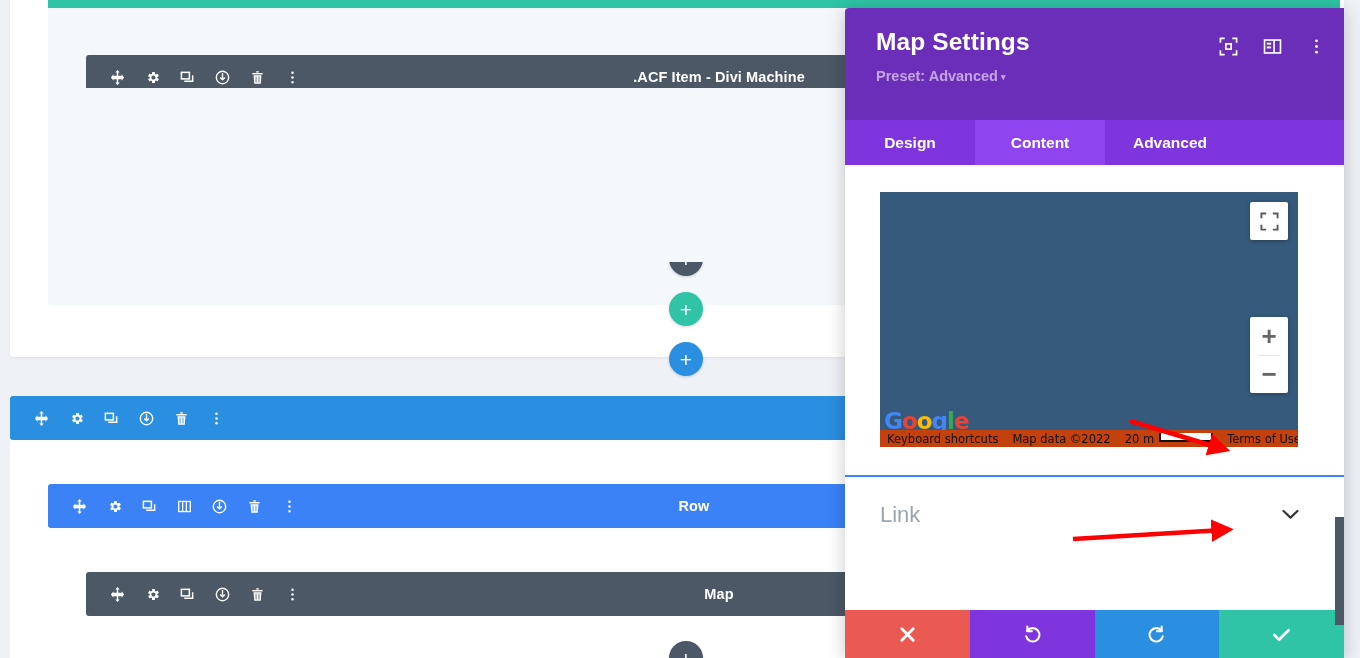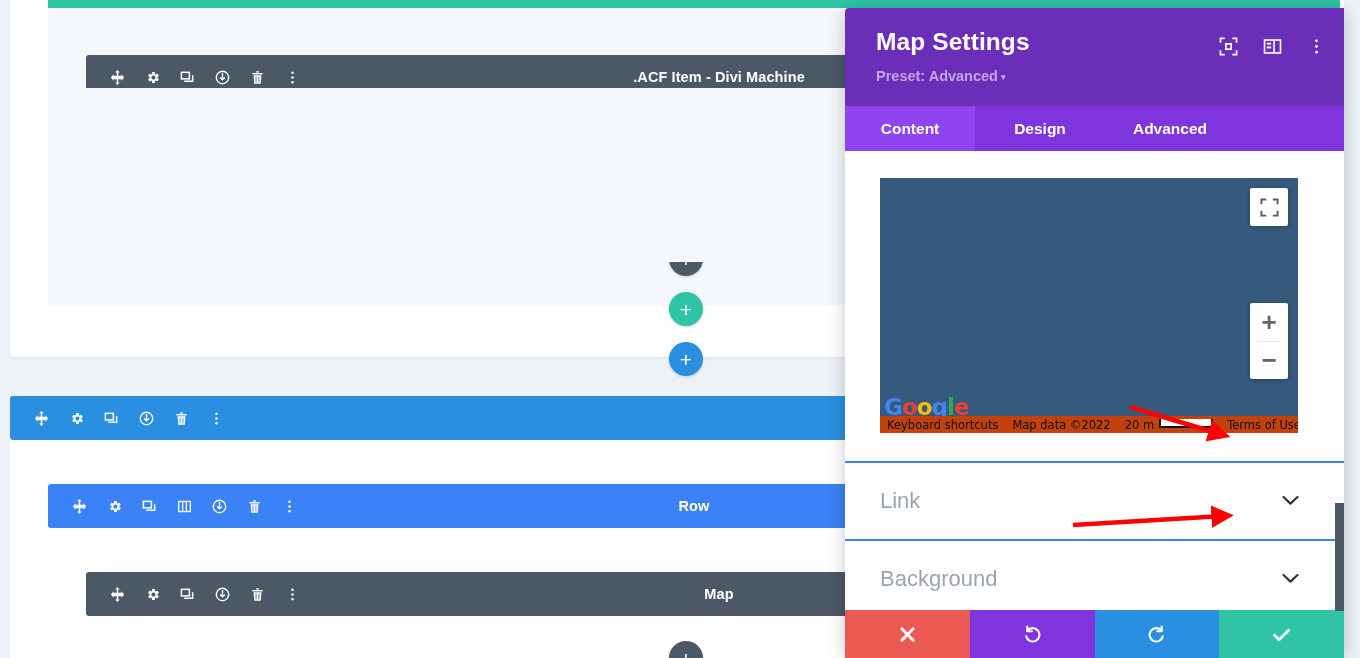--- a/index.html
+++ b/index.html
@@ -57,21 +57,21 @@
         border-radius:3px 3px 0 0;}
   .sec2bar{left:10px;top:396px;width:1340px;}
   .sec2-inner{position:absolute;left:48px;top:88px;width:1292px;height:174px;background:#f4f8fb;}
   .rowbar2{left:48px;top:484px;width:1292px;}
   .mapbar{left:86px;top:572px;width:1266px;}
 
   
   #modal{position:absolute;left:845px;top:8px;width:499px;height:650px;background:#fff;
          border-radius:4px 0 0 0;overflow:hidden;
          box-shadow:0 2px 18px rgba(0,0,0,.22);}
-  .m-head{height:98px;background:#6b2eb8;position:relative;}
+  .m-head{height:112px;background:#6b2eb8;position:relative;}
   .m-title{position:absolute;left:31px;top:20px;font-size:24.5px;font-weight:700;color:#fff;
            letter-spacing:.1px;}
   .m-preset{position:absolute;left:31px;top:60px;font-size:14.5px;font-weight:700;
             color:#c4a5e4;cursor:pointer;}
   .m-preset .caret{font-size:9px;margin-left:3px;position:relative;top:-1px;}
   .m-head-icons{position:absolute;right:14px;top:24px;display:flex;align-items:center;gap:16px;}
   .m-head-icons .hi{width:28px;height:28px;display:flex;align-items:center;justify-content:center;
                     cursor:pointer;}
 
   .m-tabs{height:45px;background:#7f35dd;display:flex;}
@@ -452,22 +452,22 @@
         <svg width="17" height="17" viewBox="0 0 16 16" fill="#fff">
             <circle cx="8" cy="2.6" r="1.3"></circle>
             <circle cx="8" cy="8" r="1.3"></circle>
             <circle cx="8" cy="13.4" r="1.3"></circle>
           </svg>
       </div>
     </div>
   </div>
 
   <div class="m-tabs">
+    <div class="m-tab t2">Design</div>
     <div class="m-tab t1 active">Content</div>
-    <div class="m-tab t2">Design</div>
     <div class="m-tab t3">Advanced</div>
   </div>
 
   <div class="m-body">
 
     <div class="map-wrap">
 
       <div class="map-fs">
         <svg width="19" height="19" viewBox="0 0 20 20" fill="none" stroke="#5a5a5a" stroke-width="2">
           <polyline points="1.5,6.5 1.5,1.5 6.5,1.5"></polyline>
@@ -509,28 +509,20 @@
       </defs>
       <g filter="none">
         <line x1="285" y1="256" x2="375" y2="283" stroke="#ff0000" stroke-width="4.5" marker-end="url(#ah)"></line>
         <line x1="228" y1="374" x2="378" y2="365" stroke="#ff0000" stroke-width="4.5" marker-end="url(#ah)"></line>
       </g>
     </svg>
 
     <div style="position:absolute;left:0;top:310px;width:499px;">
       <div class="toggle">
         <span class="lbl">Link</span>
-        <span class="chev">
-          <svg width="17" height="11" viewBox="0 0 18 11" fill="none" stroke="#333" stroke-width="2.3" stroke-linecap="round" stroke-linejoin="round">
-              <polyline points="1.6,1.8 9,8.8 16.4,1.8"></polyline>
-            </svg>
-        </span>
-      </div>
-      <div class="toggle">
-        <span class="lbl">Background</span>
         <span class="chev">
           <svg width="17" height="11" viewBox="0 0 18 11" fill="none" stroke="#333" stroke-width="2.3" stroke-linecap="round" stroke-linejoin="round">
               <polyline points="1.6,1.8 9,8.8 16.4,1.8"></polyline>
             </svg>
         </span>
       </div>
     </div>
 
     <div class="m-scroll"></div>
   </div>

